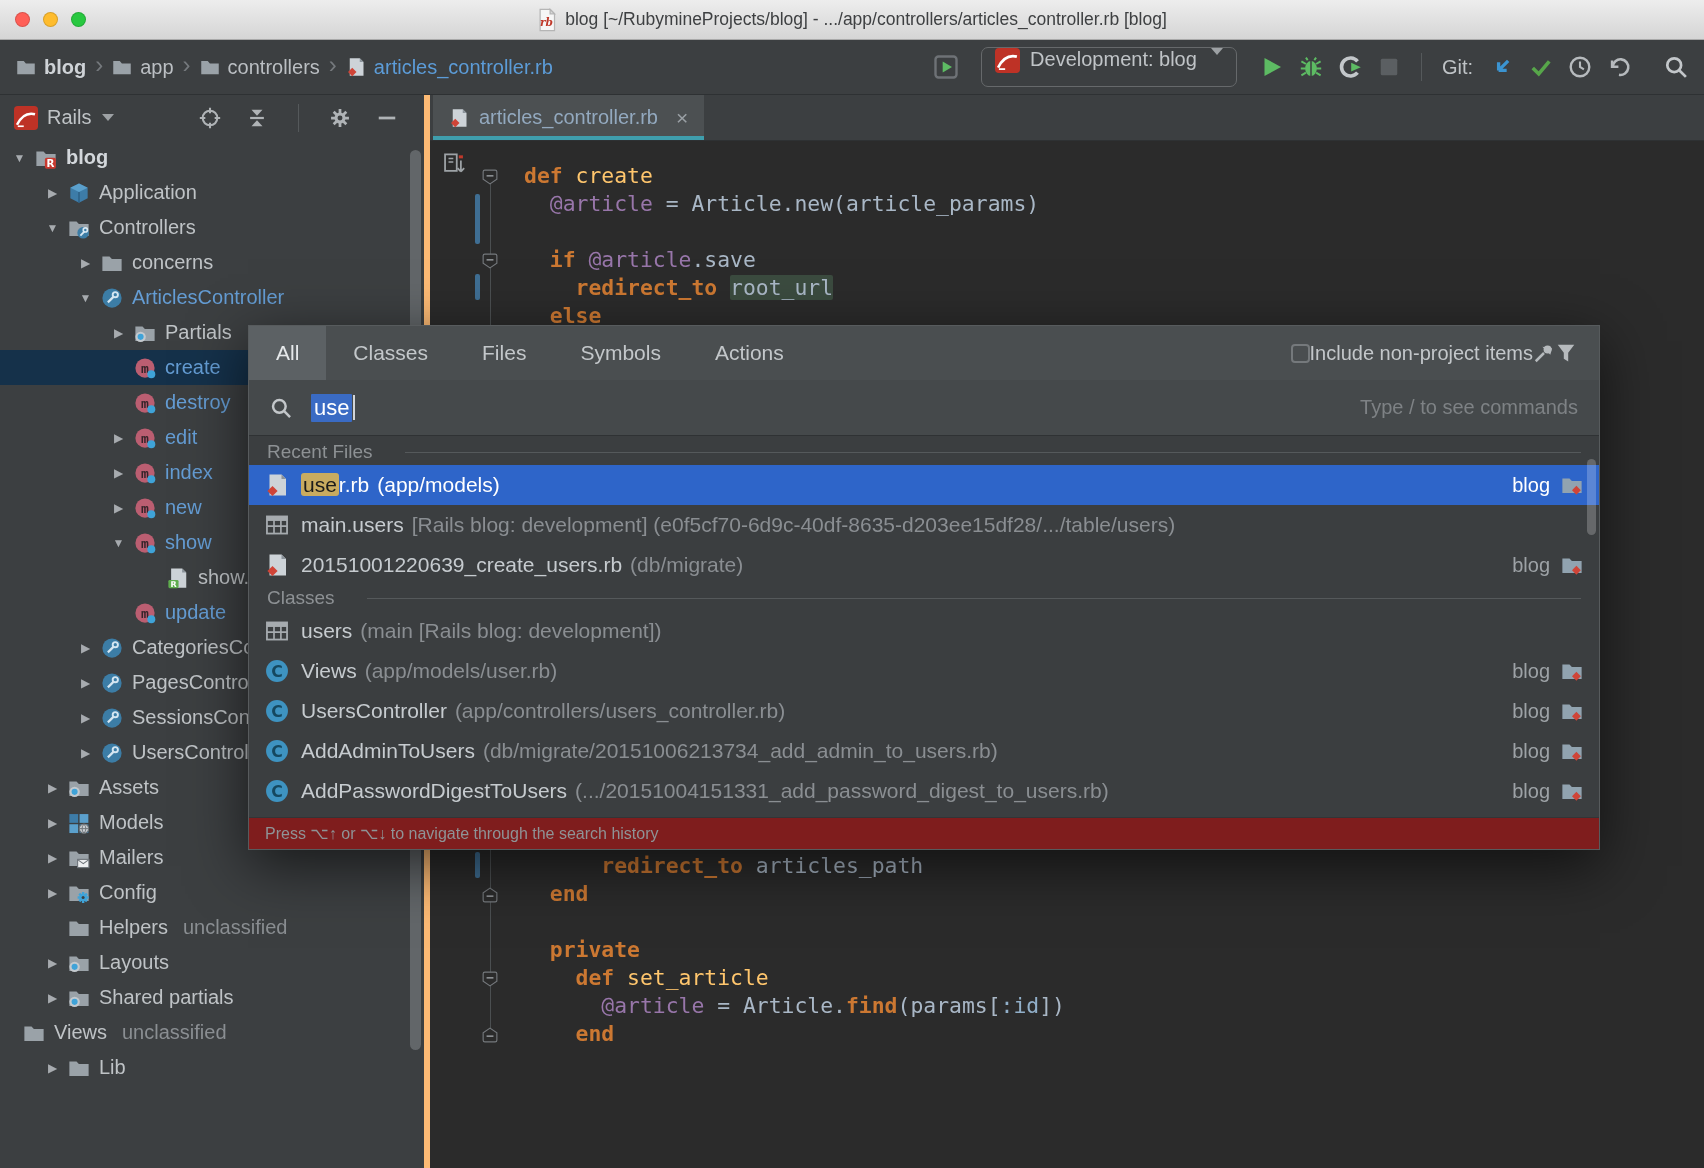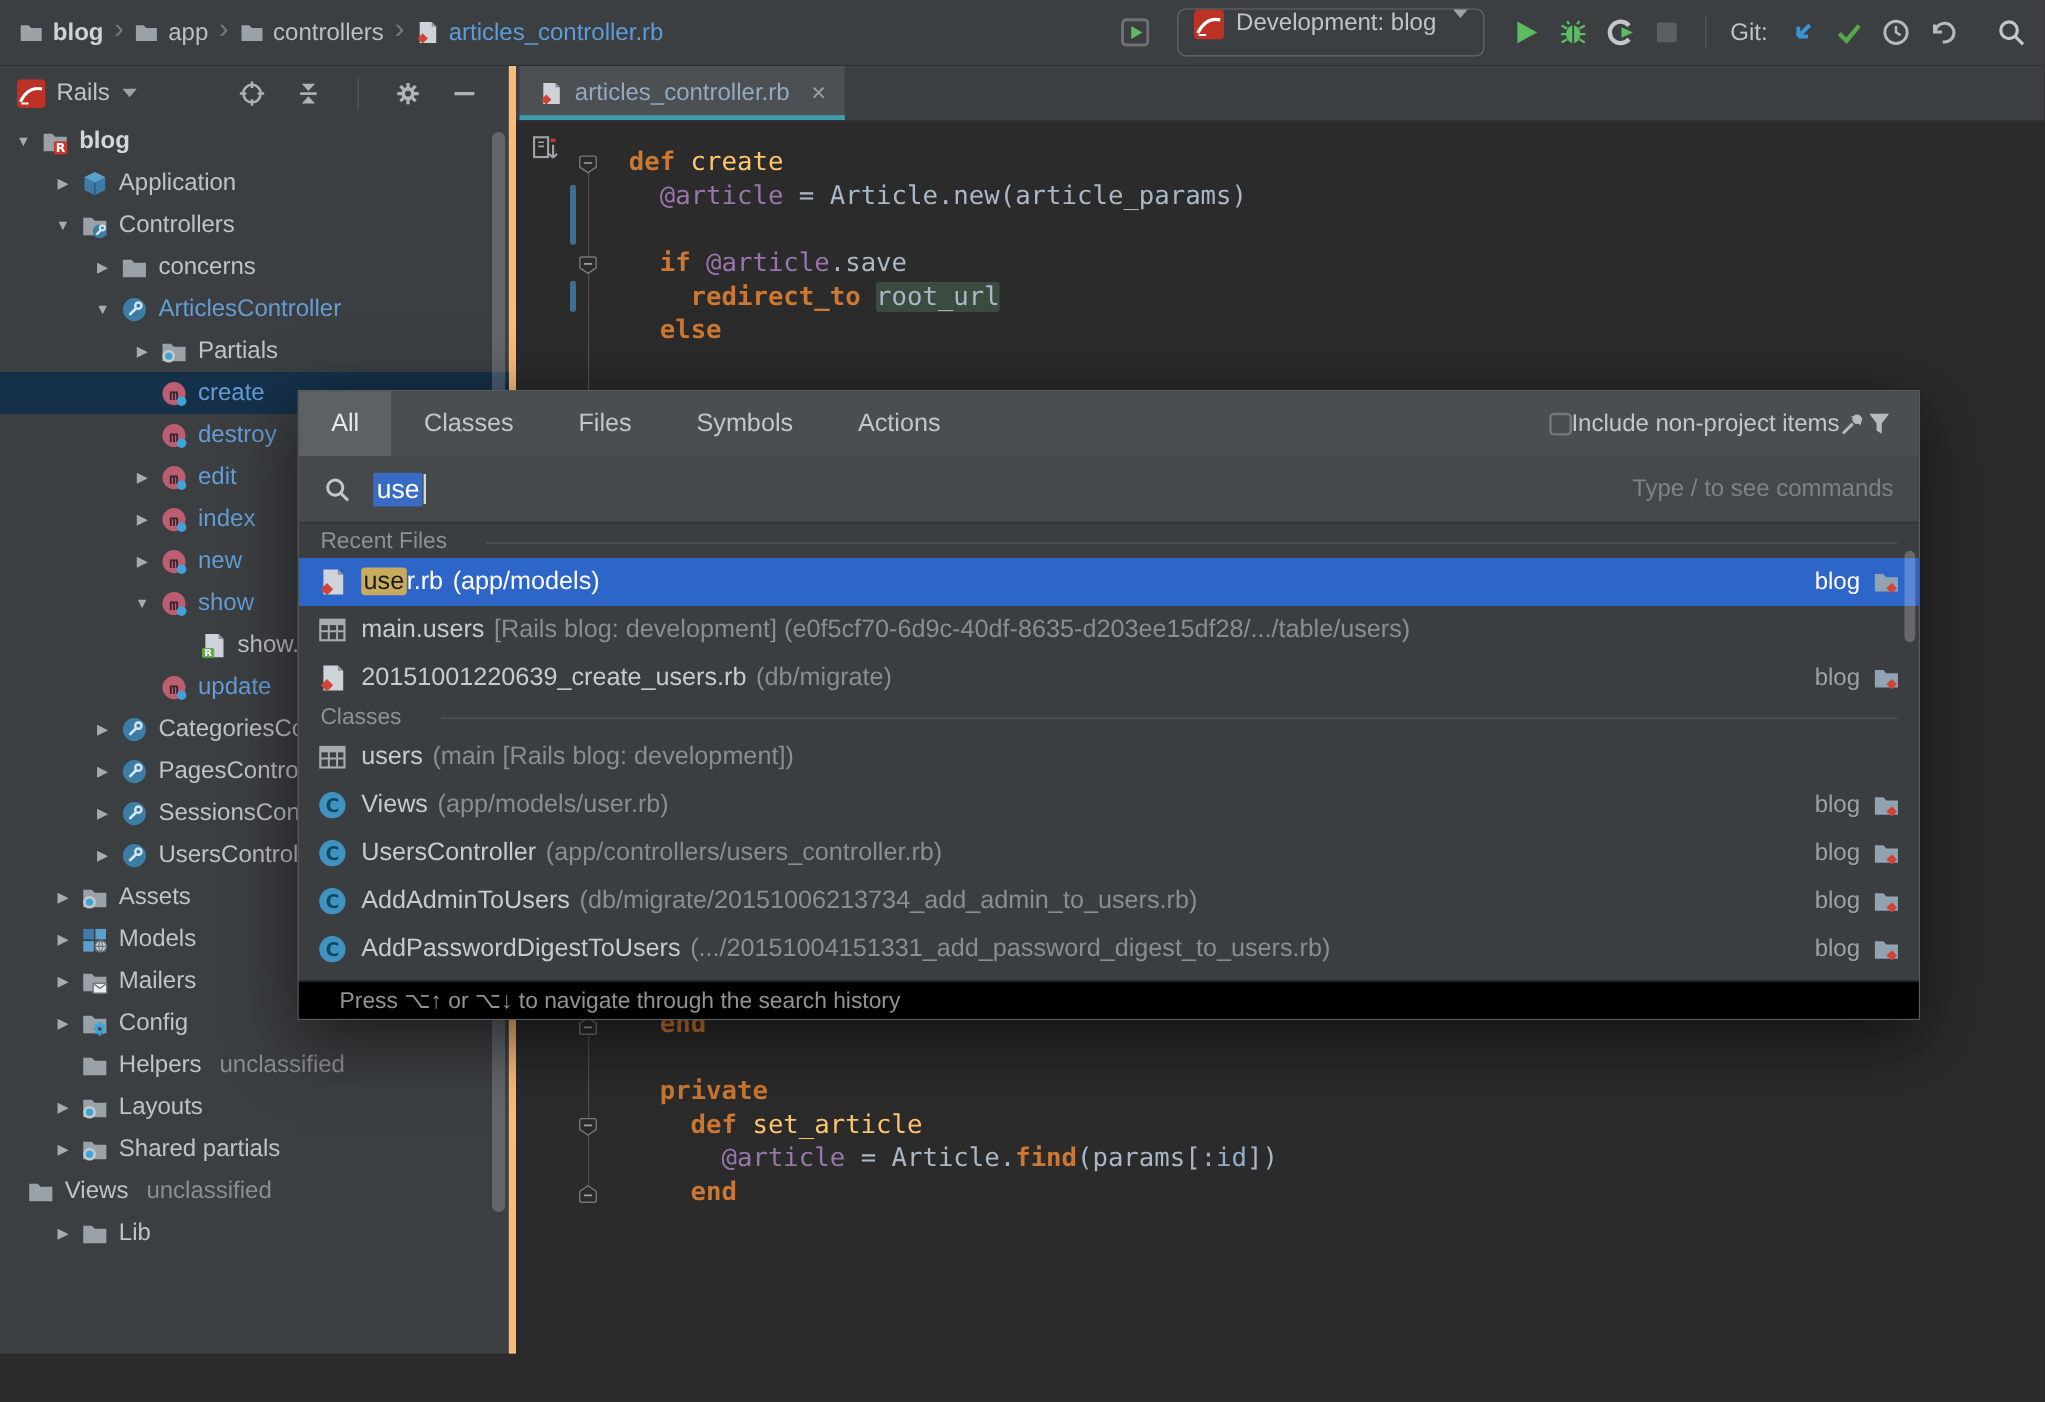--- a/index.html
+++ b/index.html
@@ -97,28 +97,45 @@
   .rrow{height:40px;display:flex;align-items:center;padding:0 16px;font-size:21px;cursor:pointer;white-space:nowrap}
   .rrow .ic{width:24px;height:24px;margin-right:12px;flex:none}
   .rname{color:#C6CBCF}
   .rloc{color:#8A8E92;margin-left:8px}
   .rrow.sel{background:#2E65C9}
   .rrow.sel .rname,.rrow.sel .rloc,.rrow.sel .rright{color:#FFF}
   .match{background:#C9AB5F;color:#1B1B1B;border-radius:3px;padding:0 2px}
   .rspace{flex:1}
   .rright{color:#9DA2A6;font-size:20px;margin-right:11px}
   .rrow .r-ic{width:22px;height:22px;margin-right:0}
-  .p-footer{height:32px;background:#000000;border-top:1px solid #323537;display:flex;align-items:center;padding:0 34px;font-size:19px;color:#8F9396;flex:none}
+  .p-footer{height:32px;background:#7f1d1d;border-top:1px solid #323537;display:flex;align-items:center;padding:0 16px;font-size:16px;color:#8F9396;flex:none}
   .p-scroll{position:absolute;right:3px;top:133px;width:9px;height:76px;background:rgba(255,255,255,.22);border-radius:5px}
 </style>
 </head>
 <body>
 
 <div class="screen">
 
+  <div class="titlebar">
+    <div class="traffic">
+      <span class="light" style="background:#FF5F57"></span>
+      <span class="light" style="background:#FEBC2E"></span>
+      <span class="light" style="background:#28C840"></span>
+    </div>
+    <div class="title-wrap">
+      <span class="ic">
+          <svg viewBox="0 0 16 19">
+            <path d="M2.5 1h8l3.5 3.5V18h-11.5z" fill="#F6F6F6" stroke="#B5B5B5"></path>
+            <path d="M10.5 1l3.5 3.5h-3.5z" fill="#D9D9D9" stroke="#B5B5B5"></path>
+            <text x="7.6" y="14.5" font-size="8.5" fill="#C0392B" text-anchor="middle" font-family="DejaVu Serif,serif" font-style="italic" font-weight="bold">rb</text>
+          </svg>
+        </span>
+      <span>blog [~/RubymineProjects/blog] - .../app/controllers/articles_controller.rb [blog]</span>
+    </div>
+  </div>
 
   <div class="toolbar">
     <div id="breadcrumbs">
         <span class="crumb">
           <span class="ic ">
             <svg viewBox="0 0 16 16">
               <path d="M1 3.2h5.2l1.7 1.9H15v8.7H1z" fill="#9AA2A8"></path>
             </svg>
           </span>
           <span class="bold-crumb">blog</span>

